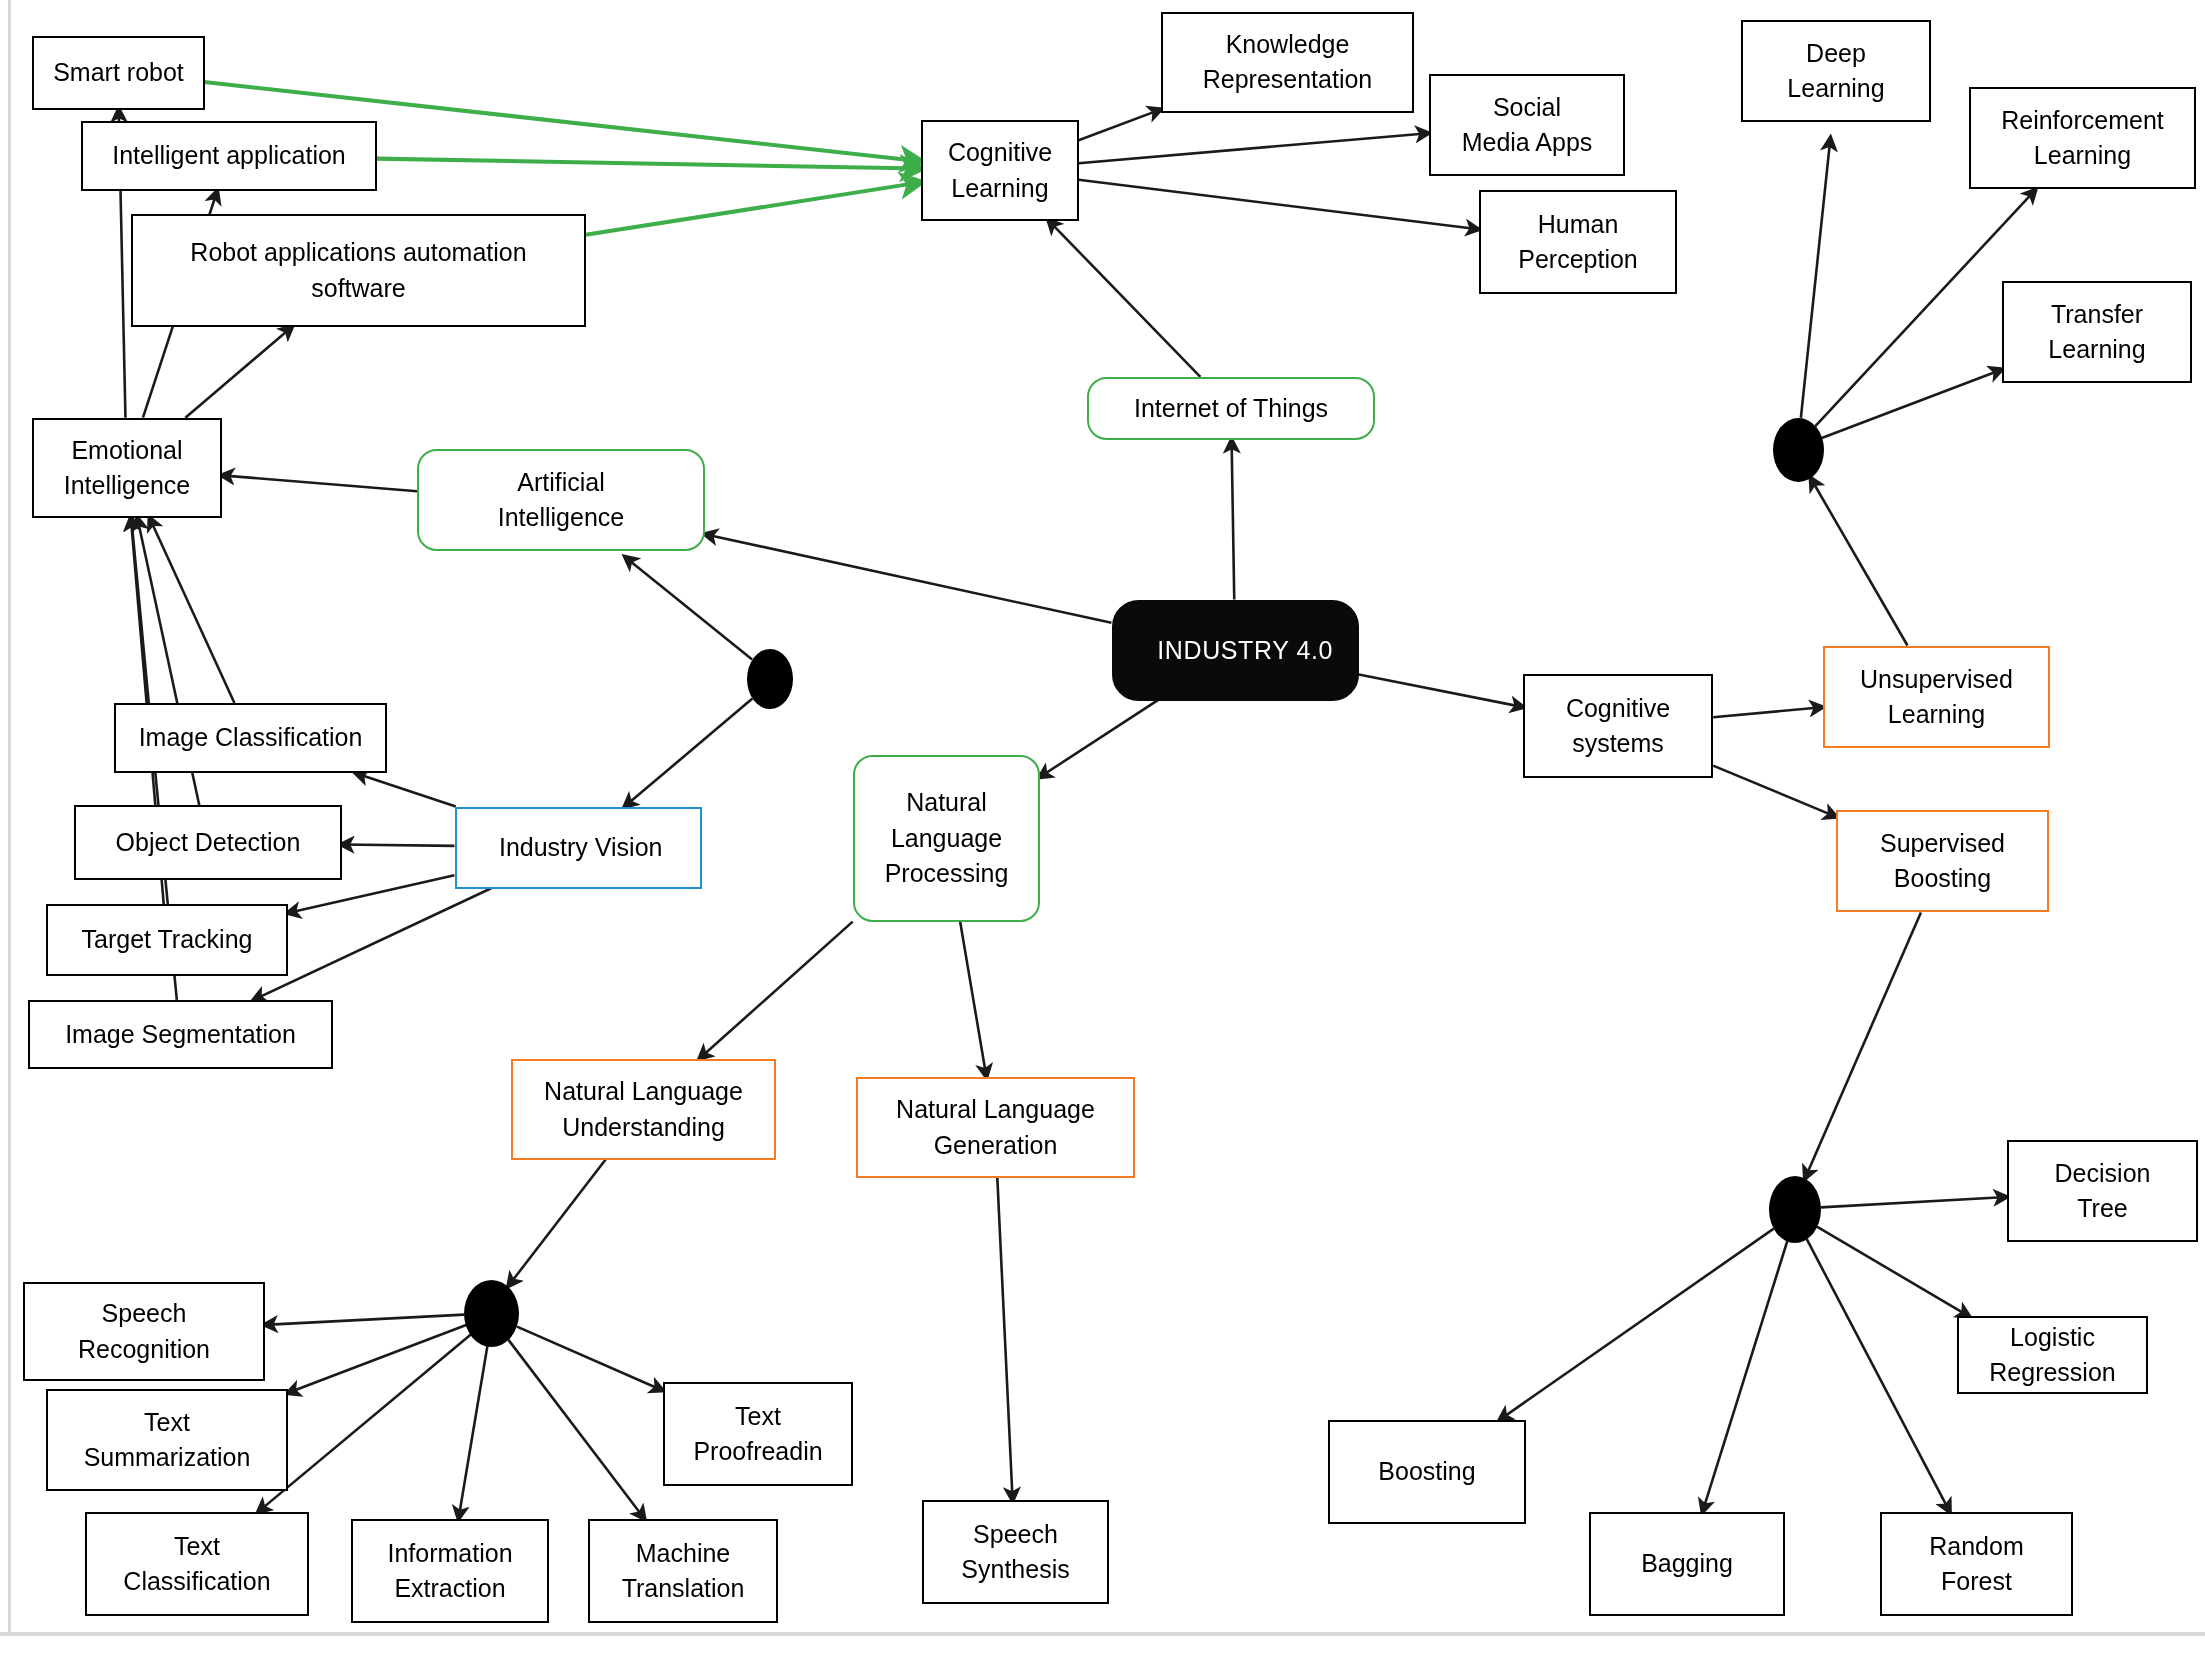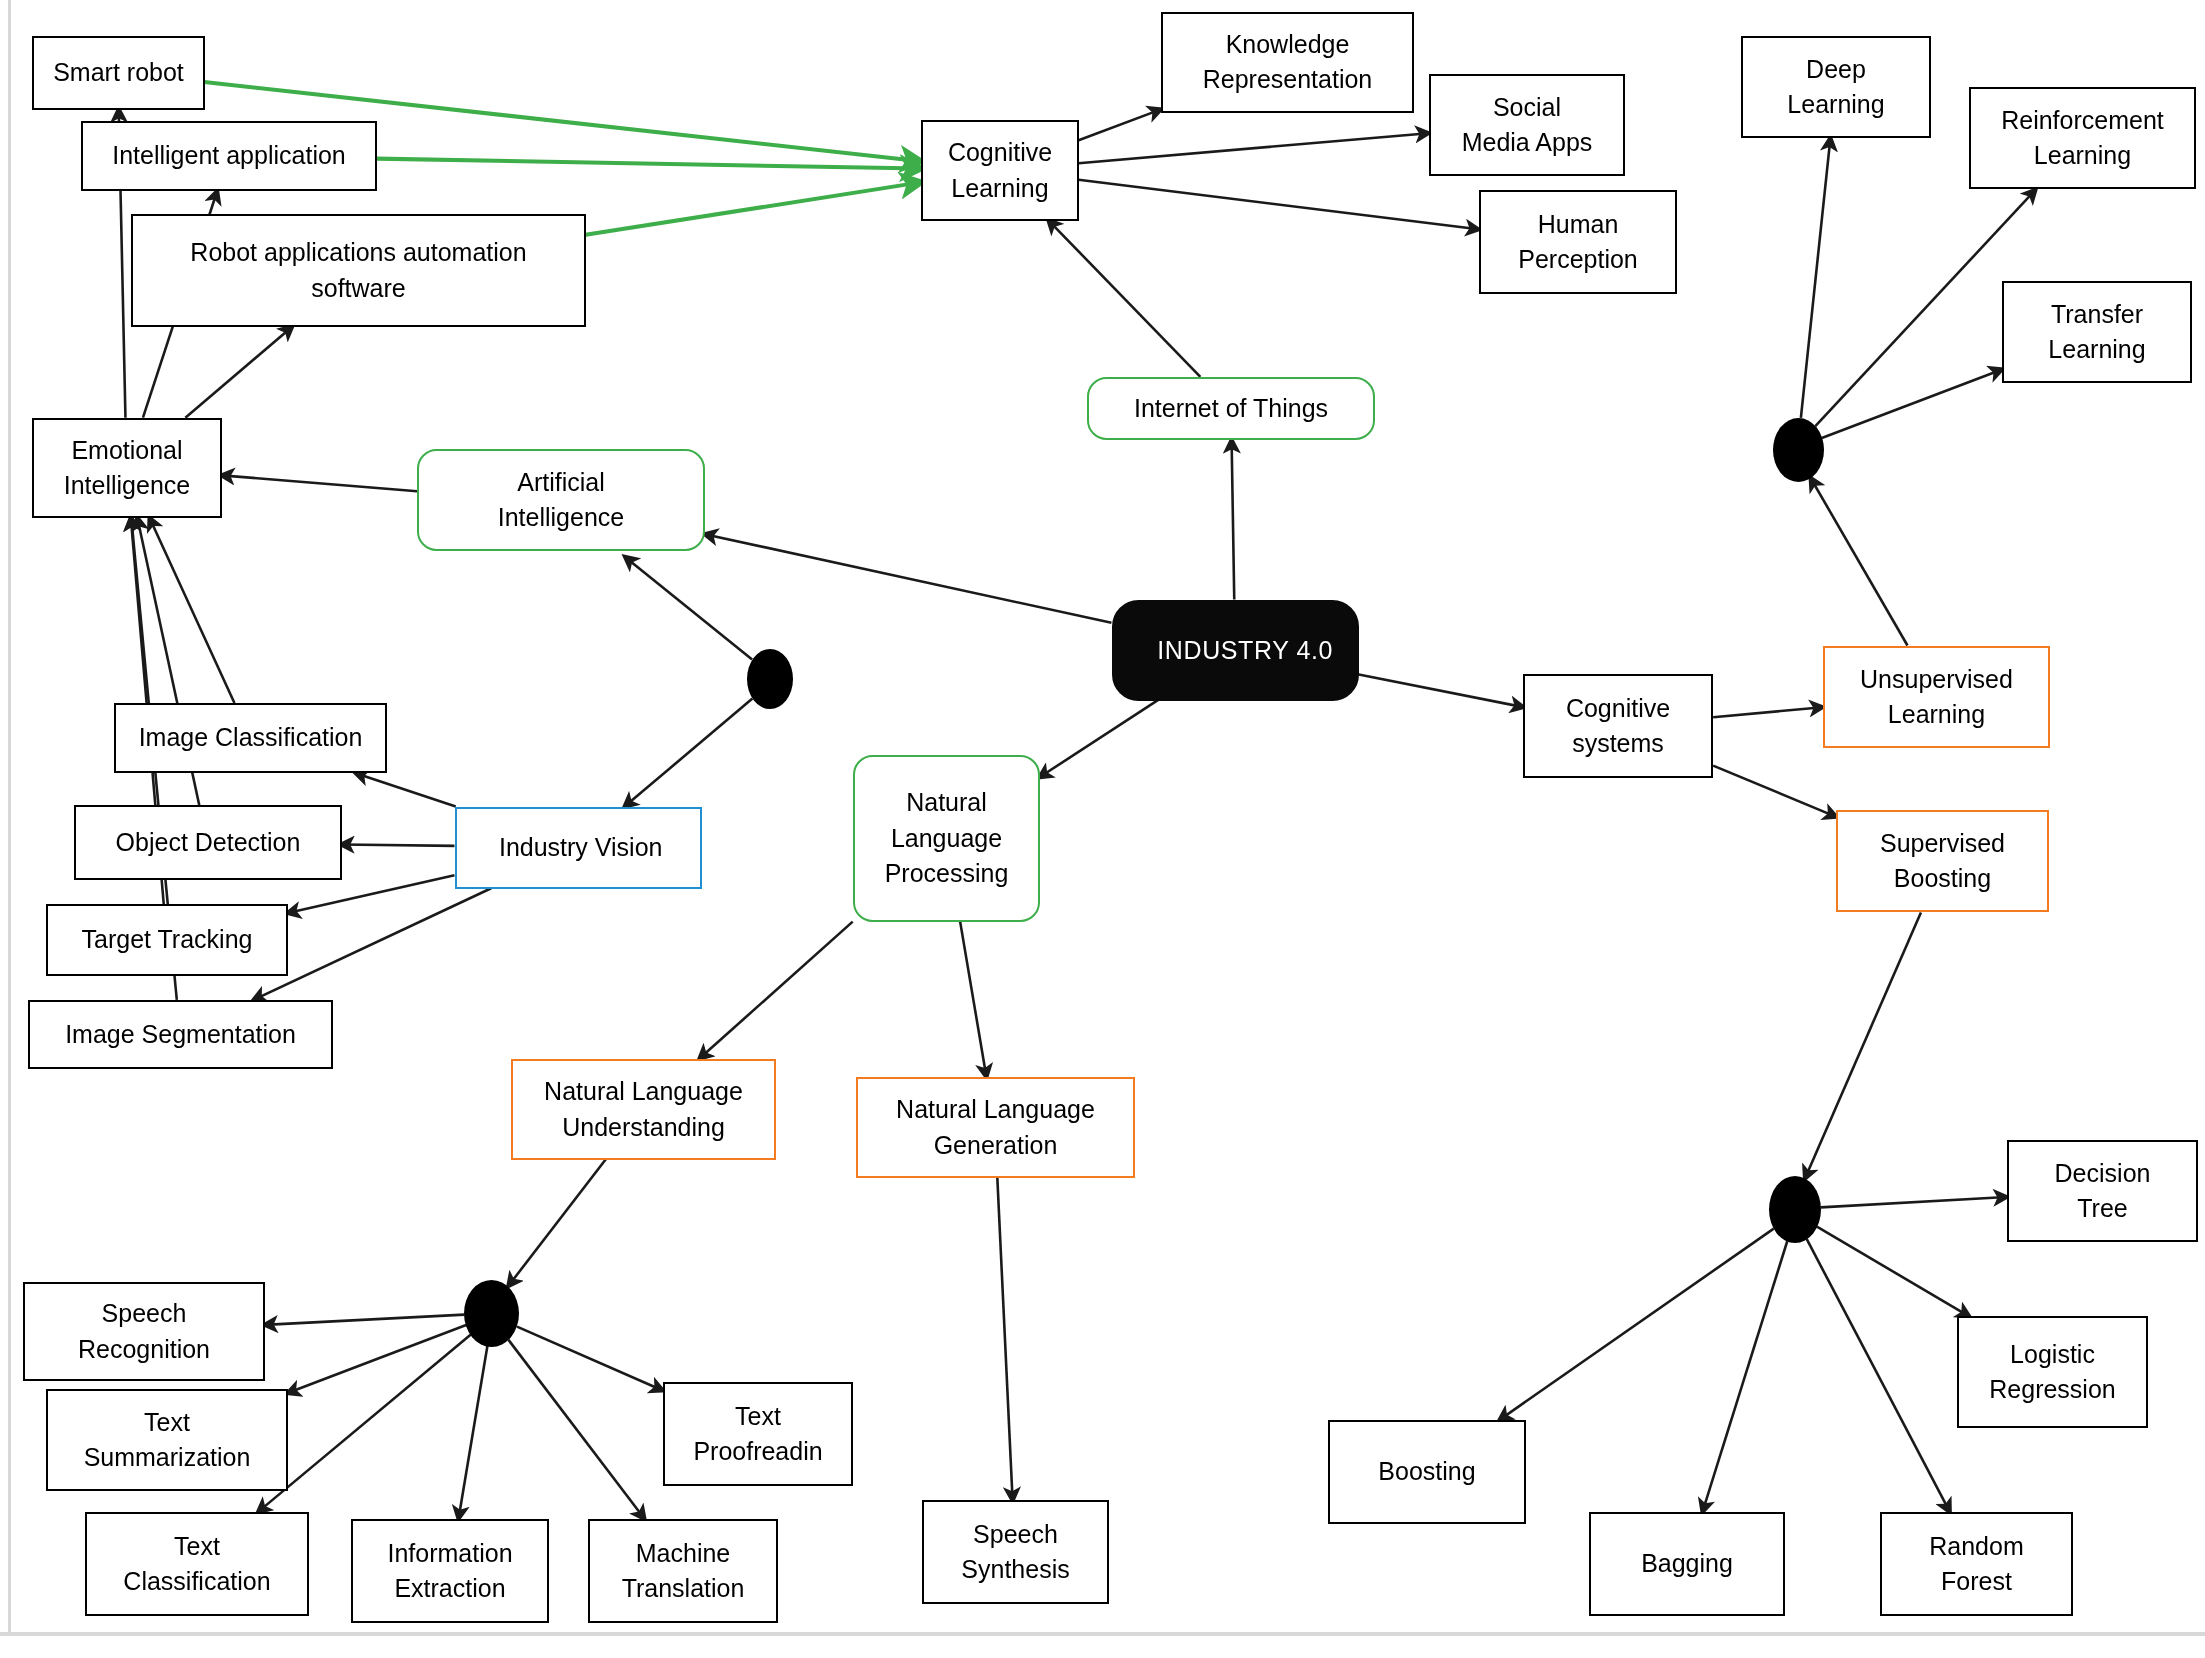--- a/index.html
+++ b/index.html
@@ -172,21 +172,21 @@
       <div class="node" style="left: 1479px; top: 190px; width: 198px; height: 104px;">
         <span class="lbl">Human
 Perception</span>
       </div>
       <div class="node green" style="left: 1087px; top: 377px; width: 288px; height: 63px;">
         <span class="lbl">Internet of Things</span>
       </div>
       <div class="node dark" style="left: 1112px; top: 600px; width: 247px; height: 101px; padding-left: 24px;">
         <span class="lbl">INDUSTRY 4.0</span>
       </div>
-      <div class="node" style="left: 1741px; top: 36px; width: 190px; height: 102px;">
+      <div class="node" style="left: 1741px; top: 20px; width: 190px; height: 102px;">
         <span class="lbl">Deep
 Learning</span>
       </div>
       <div class="node" style="left: 1969px; top: 87px; width: 227px; height: 102px;">
         <span class="lbl">Reinforcement
 Learning</span>
       </div>
       <div class="node" style="left: 2002px; top: 281px; width: 190px; height: 102px;">
         <span class="lbl">Transfer
 Learning</span>
@@ -200,21 +200,21 @@
 Learning</span>
       </div>
       <div class="node orange" style="left: 1836px; top: 810px; width: 213px; height: 102px;">
         <span class="lbl">Supervised
 Boosting</span>
       </div>
       <div class="node" style="left: 2007px; top: 1140px; width: 191px; height: 102px;">
         <span class="lbl">Decision
 Tree</span>
       </div>
-      <div class="node" style="left: 1957px; top: 1316px; width: 191px; height: 112px;">
+      <div class="node" style="left: 1957px; top: 1316px; width: 191px; height: 78px;">
         <span class="lbl">Logistic
 Regression</span>
       </div>
       <div class="node" style="left: 1328px; top: 1420px; width: 198px; height: 104px;">
         <span class="lbl">Boosting</span>
       </div>
       <div class="node" style="left: 1589px; top: 1512px; width: 196px; height: 104px;">
         <span class="lbl">Bagging</span>
       </div>
       <div class="node" style="left: 1880px; top: 1512px; width: 193px; height: 104px;">

